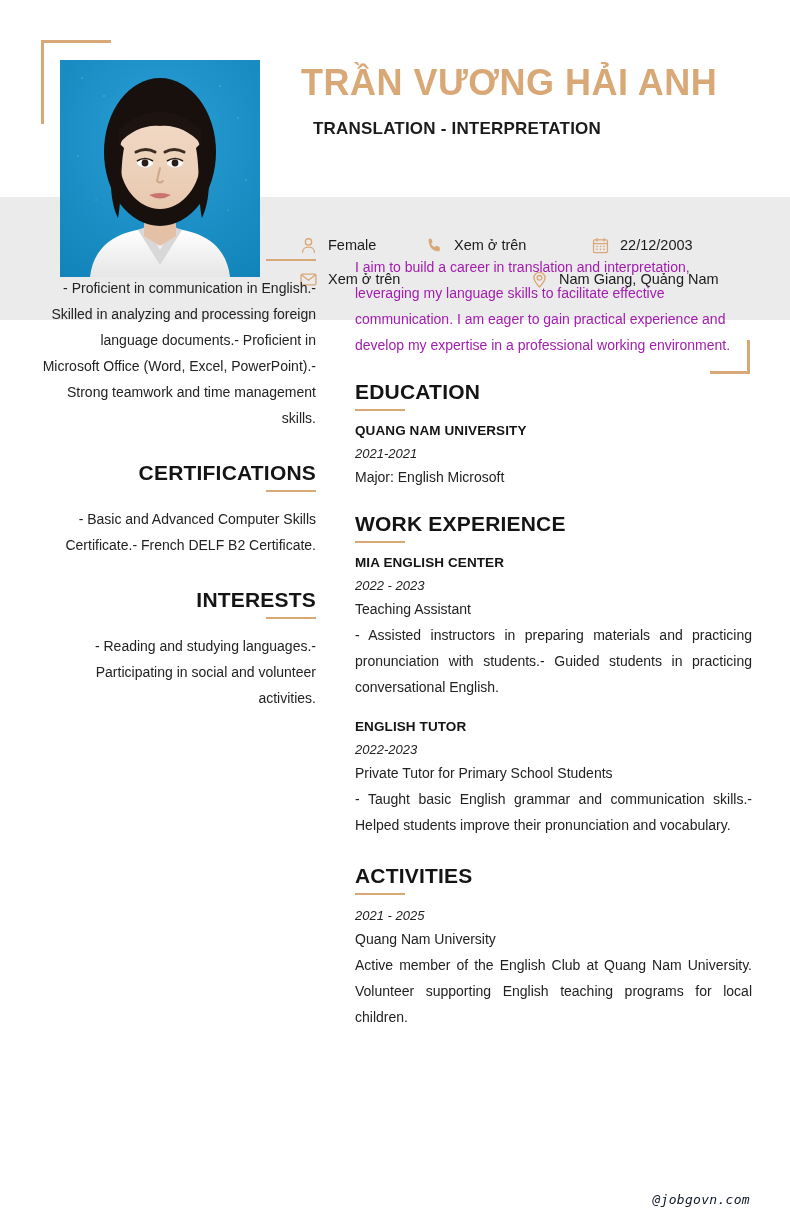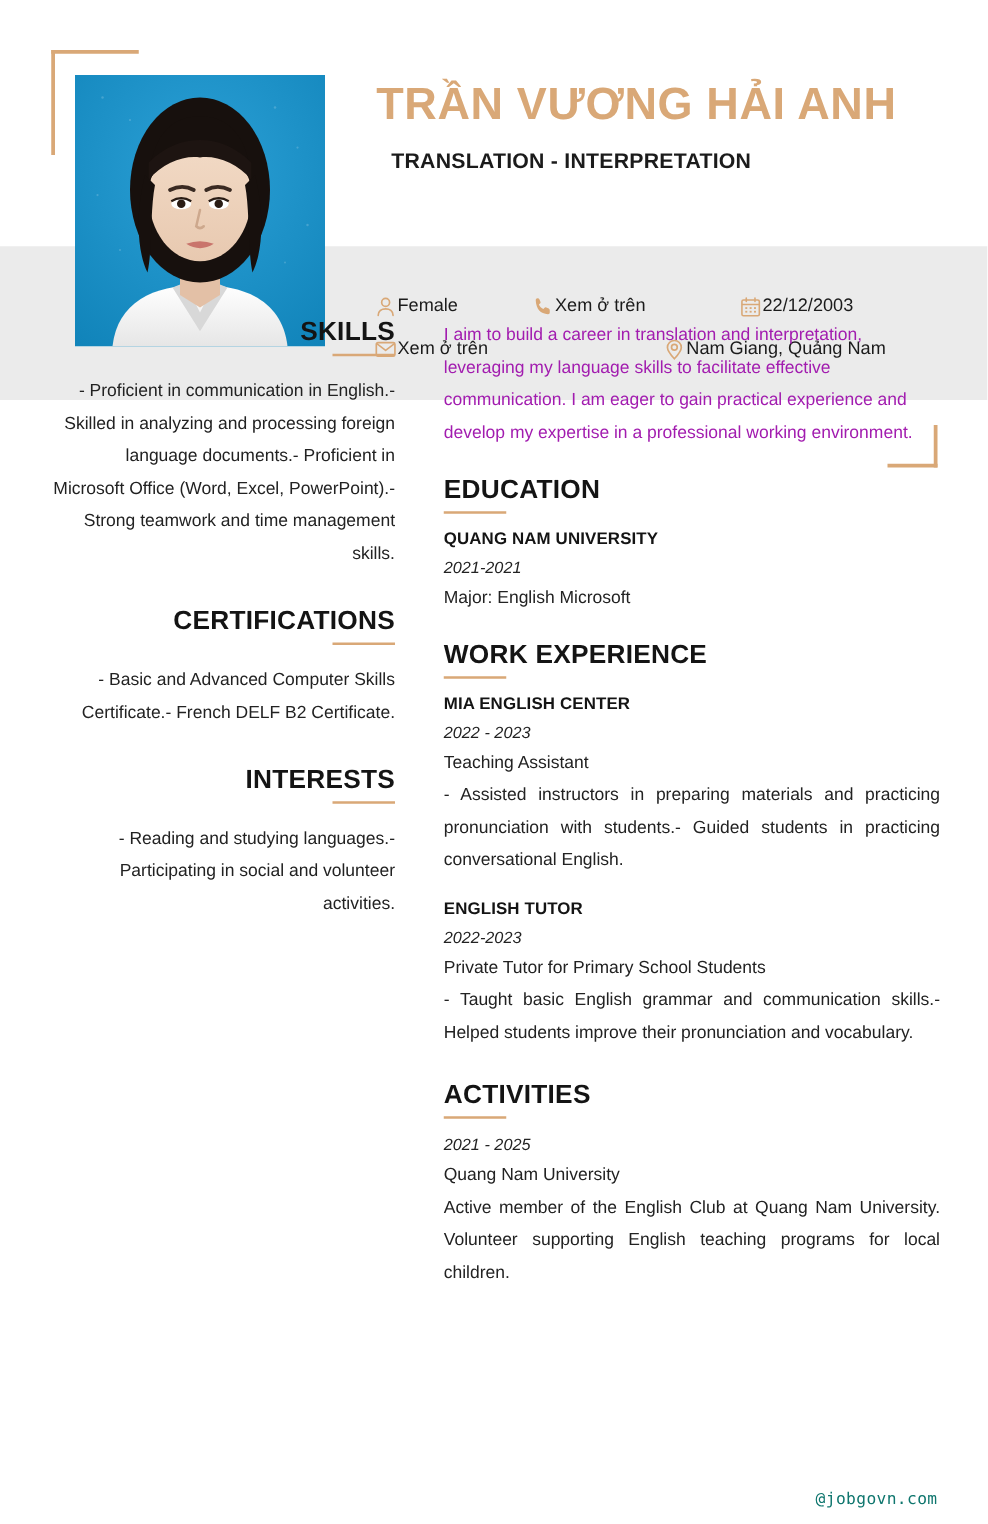--- a/index.html
+++ b/index.html
@@ -81,20 +81,21 @@
     width: 480px;
   }
   .contact-row {
     display: flex;
     align-items: center;
     height: 34px;
   }
   .contact-item {
     display: flex;
     align-items: center;
+    gap: 10px;
     font-size: 14.5px;
     color: #1b1b1b;
     white-space: nowrap;
   }
   .contact-item .ci-icon {
     width: 19px;
     height: 19px;
     flex: 0 0 19px;
     display: block;
   }
@@ -200,22 +201,23 @@
     line-height: 26px;
     text-align: justify;
   }
 
   .watermark {
     position: absolute;
     right: 40px;
     bottom: 12px;
     font-family: "DejaVu Sans Mono", monospace;
     font-size: 13px;
-    color: #0f766e;
+    color: #0f172a;
     letter-spacing: 0.3px;
+    font-style: italic;
   }
 </style>
 </head>
 <body>
 
 <div class="header">
   <div class="header-band"></div>
   <div class="corner-bracket-tl"></div>
 
   <div class="photo">
@@ -343,21 +345,20 @@
       </div>
     </div>
   </div>
 </div>
 
 <div class="body-wrap">
 
   <div class="col-left">
 
     <div class="sec-group">
-      <h3 class="sec-head">SKILLS</h3>
       <div class="sec-rule"></div>
       <p class="sec-body">- Proficient in communication in English.- Skilled in analyzing and processing foreign language documents.- Proficient in Microsoft Office (Word, Excel, PowerPoint).- Strong teamwork and time management skills.</p>
     </div>
 
     <div class="sec-group">
       <h3 class="sec-head">CERTIFICATIONS</h3>
       <div class="sec-rule"></div>
       <p class="sec-body">- Basic and Advanced Computer Skills Certificate.- French DELF B2 Certificate.</p>
     </div>
 

